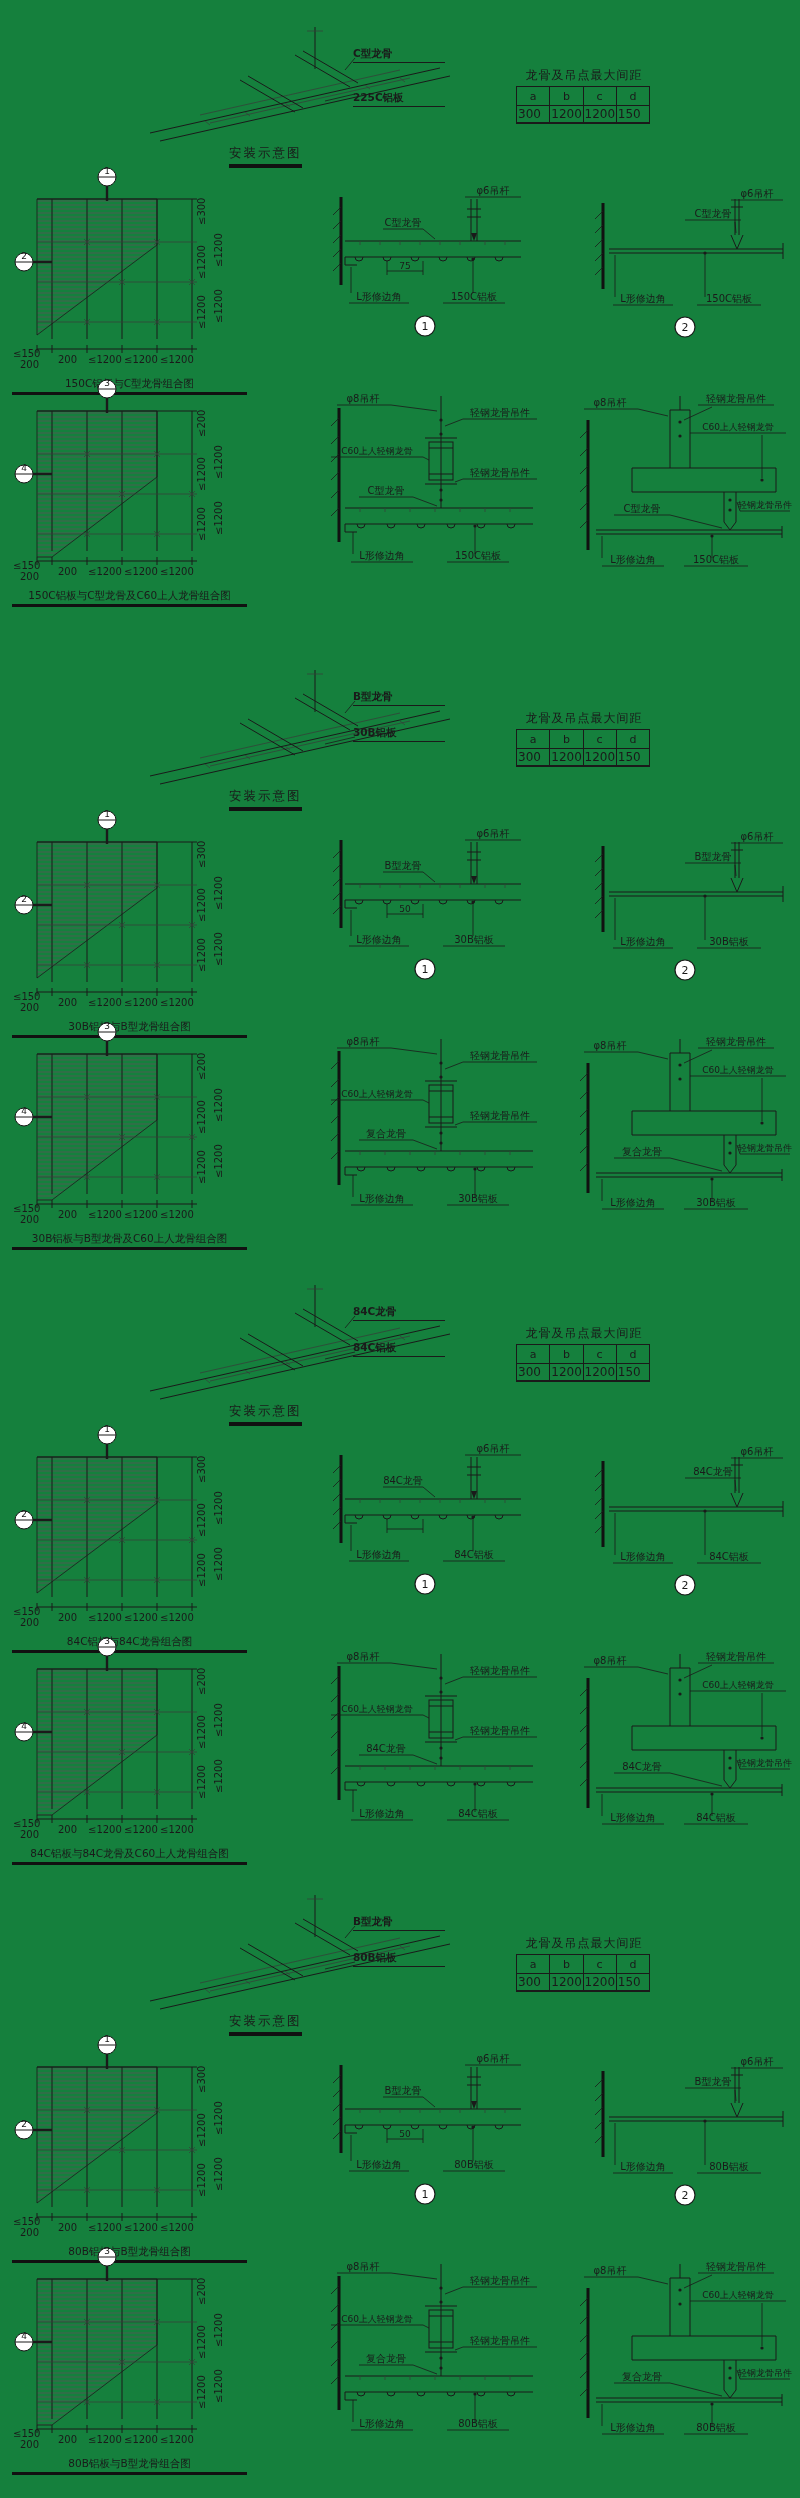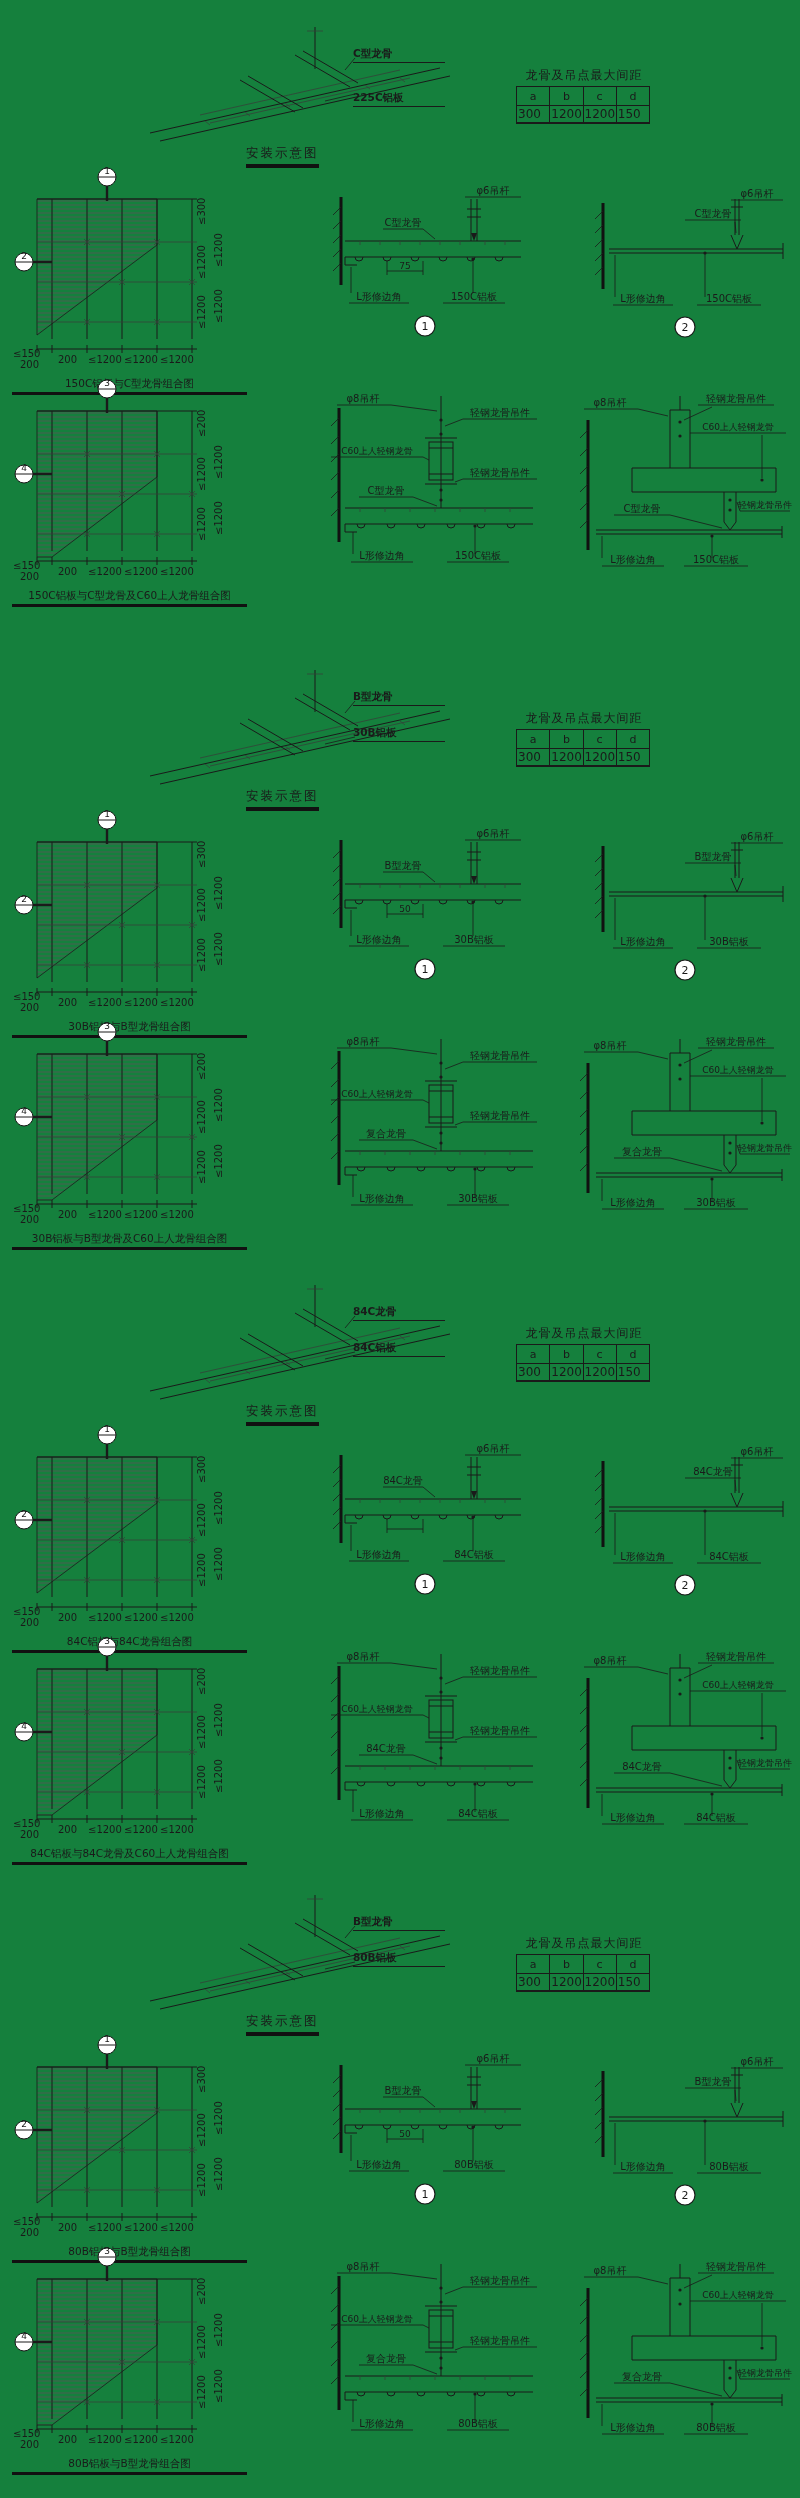--- a/index.html
+++ b/index.html
@@ -22,21 +22,21 @@
   .iso{position:absolute;left:145px;top:0;width:335px;height:140px;}
   .iso-lbl{position:absolute;left:208px;width:92px;font-size:10.5px;font-weight:bold;
            border-bottom:1.2px solid #1a1a1a;padding-bottom:1px;white-space:nowrap;}
 
   .spec{position:absolute;left:487px;top:42px;width:136px;padding-left:29px;}
   .spec-title{font-size:12px;letter-spacing:1px;text-align:center;white-space:nowrap;margin-bottom:2px;}
   .spec table{border-collapse:collapse;width:134px;table-layout:fixed;}
   .spec th{font-size:11px;font-weight:normal;height:16px;border:1px solid #1a1a1a;border-top:1.4px solid #1a1a1a;}
   .spec td{font-size:12px;text-align:left;height:14px;border:1px solid #1a1a1a;border-bottom:2px solid #1a1a1a;}
 
-  .install{position:absolute;left:246px;top:120px;font-size:12.5px;letter-spacing:2px;
+  .install{position:absolute;left:229px;top:120px;font-size:12.5px;letter-spacing:2px;
            padding-bottom:2px;border-bottom:1px solid #111;box-shadow:0 3px 0 #111;white-space:nowrap;font-family:Liberation Serif, serif;}
 
   .plan{position:absolute;left:12px;width:250px;}
   .plan-a{top:140px;}
   .plan-b{top:352px;}
   .plan-caption{position:absolute;left:0px;top:212px;width:235px;text-align:center;font-size:10.5px;
                 border-bottom:3px solid #111;padding-bottom:1px;white-space:nowrap;}
   .plan-a .hatch-b{display:none}
   .plan-b .hatch-a{display:none}
 

